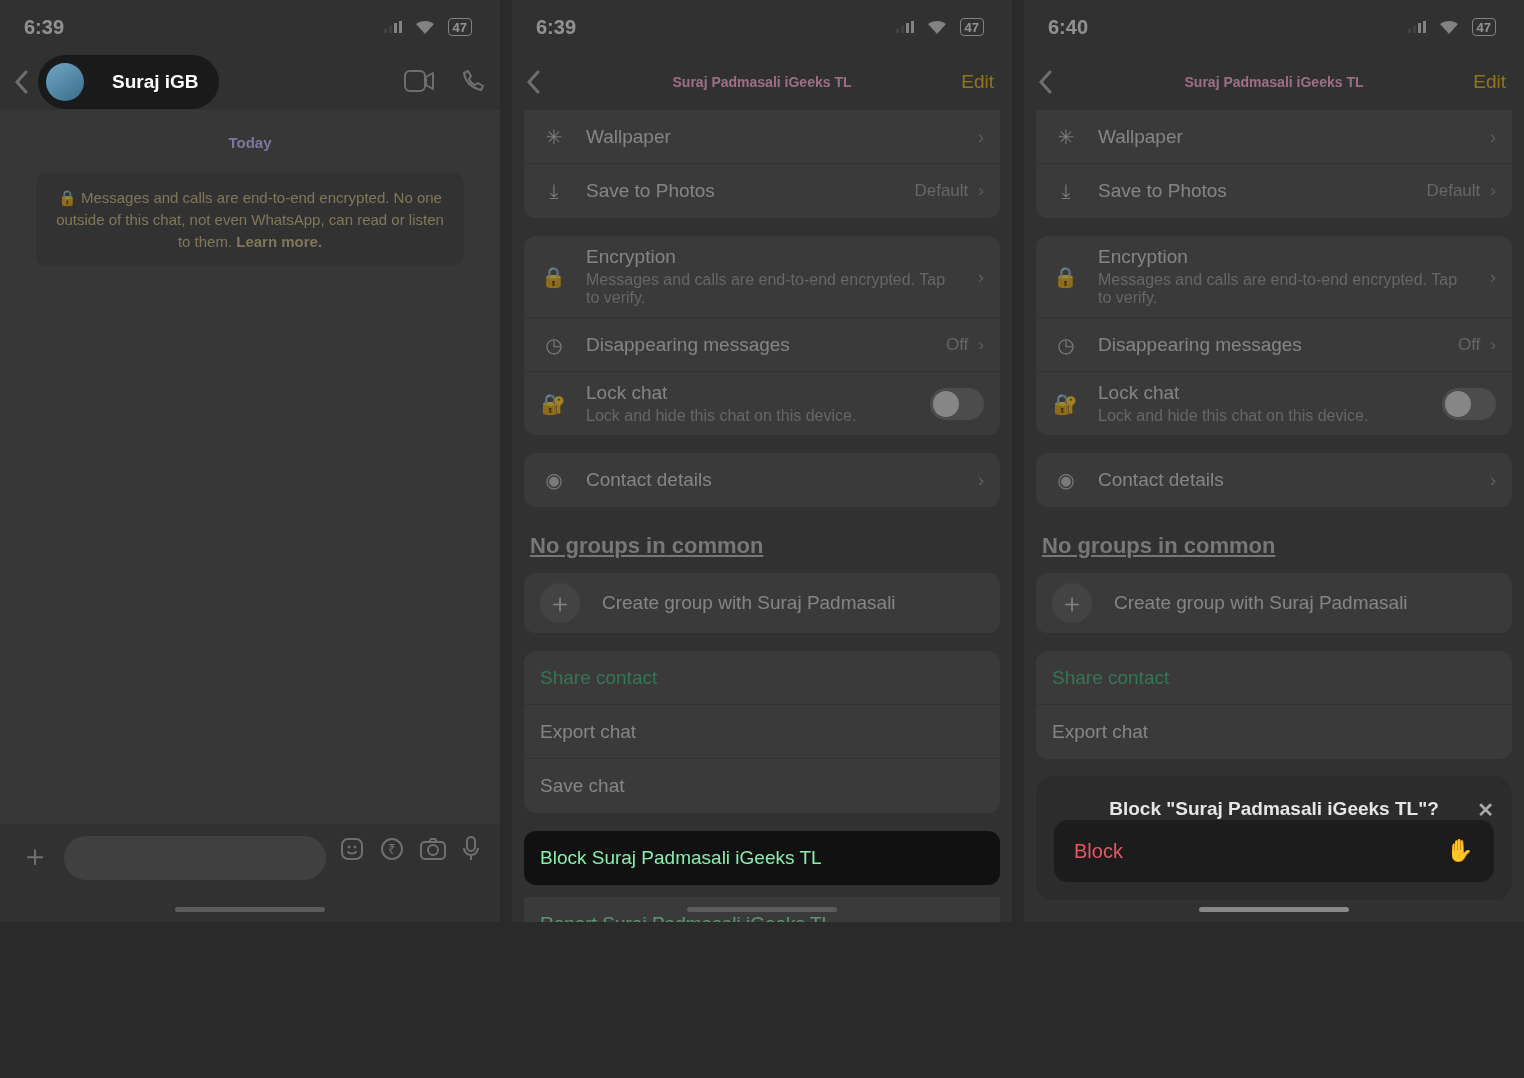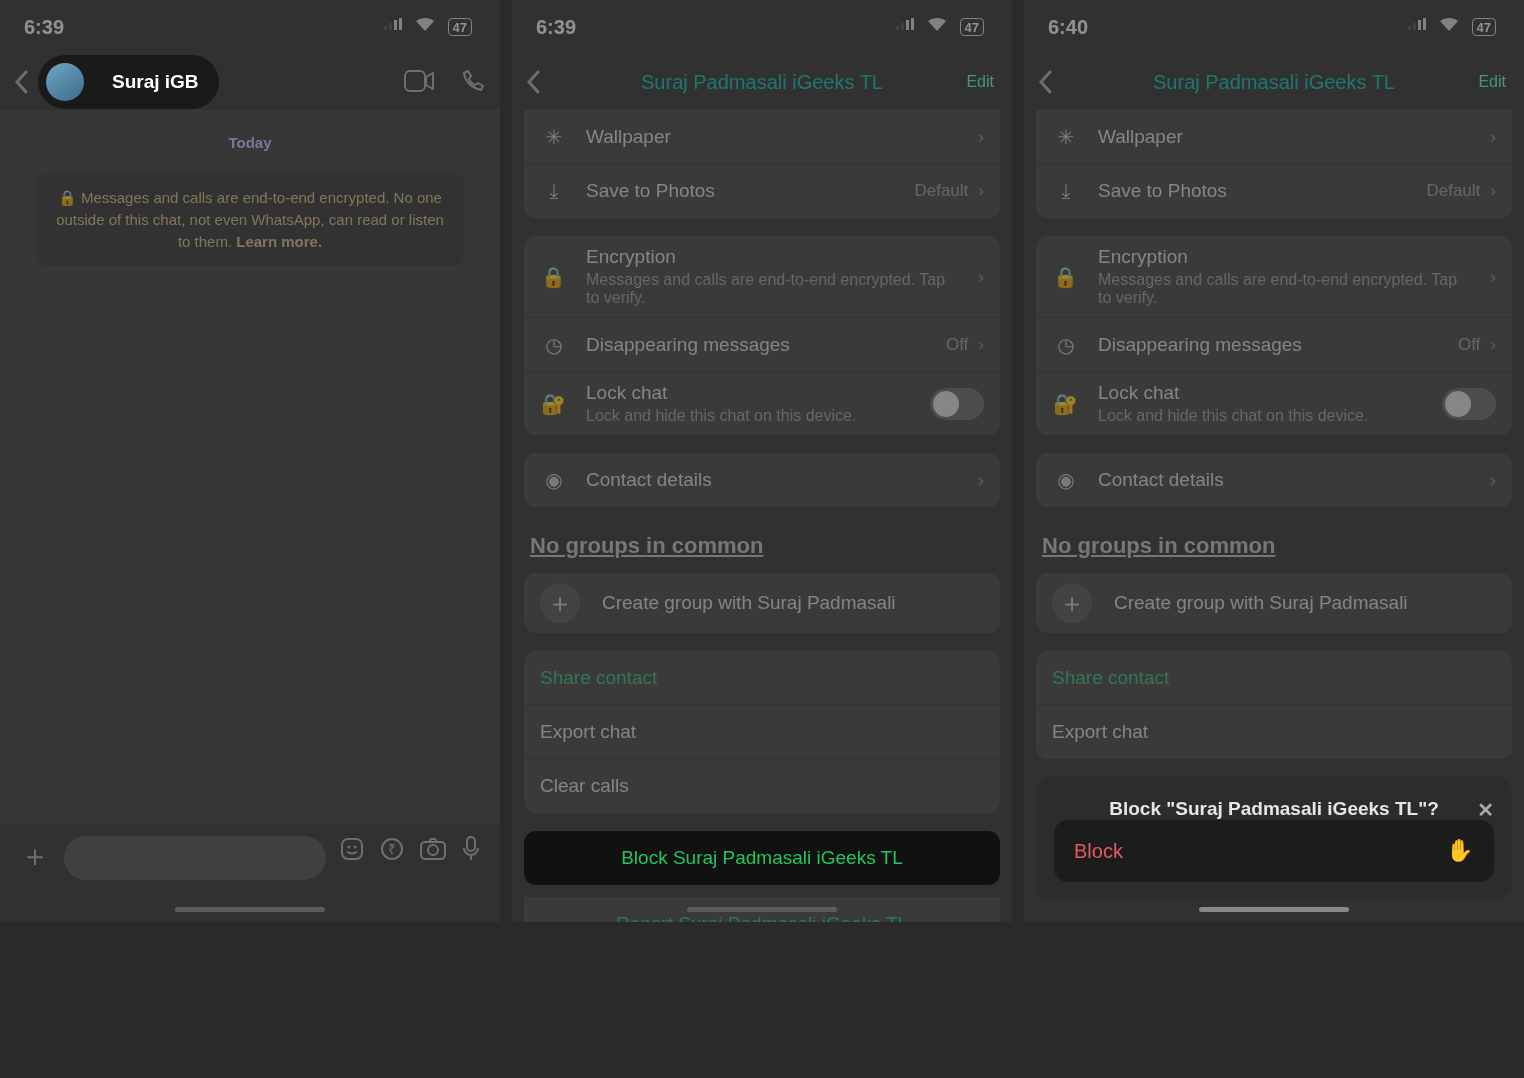--- a/index.html
+++ b/index.html
@@ -31,42 +31,42 @@
   .statusbar {
     height: 54px;
     display: flex;
     justify-content: space-between;
     align-items: center;
     padding: 0 28px 0 24px;
     color: #e8e8e8;
     font-size: 20px;
     font-weight: 600;
   }
-  .status-right { display: flex; gap: 14px; font-size: 15px; }
+  .status-right { display: flex; gap: 14px; align-items: center; font-size: 15px; }
   .battery-box { border: 1.5px solid #ccc; border-radius: 4px; padding: 0 4px; font-size: 13px; font-weight: 700; display:inline-flex; align-items:center; height: 18px;}
   
   .header {
     height: 56px;
     display: flex;
     align-items: center;
     padding: 0 14px;
     gap: 10px;
     position: relative;
   }
   .back-chevron { color: #a8a8a8; font-size: 30px; }
   .header-title-center {
     position: absolute;
     left: 50%; top: 50%; transform: translate(-50%,-50%);
-    color: #14b8a6;
-    font-size: 20px;
-    font-weight: 400;
+    color: #f9a8d4;
+    font-size: 14px;
+    font-weight: 700;
   }
   .header-edit {
     position: absolute; right: 18px; top: 50%; transform: translateY(-50%);
-    color: #5eead4; font-size: 16px;
+    color: #eab308; font-size: 19px;
   }
   .contact-pill {
     background: #1a1a1a;
     border-radius: 28px;
     display: inline-flex;
     align-items: center;
     gap: 28px;
     padding: 8px 20px 8px 8px;
     position: relative;
     z-index: 100;
@@ -117,21 +117,21 @@
   .row .sub { font-size: 16px; color: #999; margin-top: 3px; }
   .row-left { display:flex; flex-direction: column; flex:1; }
   .row-icon { width: 28px; color: #bdbdbd; font-size: 20px; display:flex; justify-content:center; }
   .row-right { color: #999; font-size: 17px; display:flex; align-items:center; gap: 10px;}
   .chev { color: #888; }
   .toggle { width: 54px; height: 32px; background: #6a6a6a; border-radius: 16px; position:relative; }
   .toggle-knob { position:absolute; left: 3px; top: 3px; width: 26px; height: 26px; background: #d4d4d4; border-radius: 50%; }
   .section-label { color: #b8b8b8; font-size: 22px; font-weight: 700; padding: 8px 6px 14px; text-decoration: underline; }
   .plus-circle { width: 40px; height: 40px; border-radius: 50%; background: #5a5a5a; color: #ccc; display:flex; align-items:center; justify-content:center; font-size: 26px; margin-right: 4px;}
   .green-text { color: #3fb57c; }
-  .red-text { color: #22c55e; justify-content: center; }
+  .red-text { color: #86efac; }
   .block-highlight { background: #111; border-radius: 12px; position:relative; z-index: 90;}
   
   .sheet {
     position: absolute; left: 12px; right: 12px; bottom: 22px;
     background: #2c2c2c; border-radius: 18px; z-index: 200;
     padding: 22px 18px 18px; color: #e6e6e6;
   }
   .sheet-title { font-size: 19px; font-weight: 700; text-align:center; position:relative;}
   .sheet-close { position:absolute; right: 0; top: 0; color: #aaa; font-size: 20px;}
   .sheet-msg { font-size: 15px; color: #bdbdbd; text-align:center; margin: 24px 10px 26px; line-height: 1.5;}
@@ -345,21 +345,21 @@
     </div>
 
     <div class="group">
       <div class="row green-text">
           <span>Share contact</span>
         </div>
       <div class="row">
           <span>Export chat</span>
         </div>
       <div class="row">
-          <span>Clear calls</span>
+          <span>Save chat</span>
         </div>
     </div>
 
     <div class="group block-highlight">
       <div class="row red-text" style="border-bottom:none;">
           <span>Block Suraj Padmasali iGeeks TL</span>
         </div>
     </div>
     <div class="group" style="margin-top:-6px; border-radius:0 0 12px 12px;">
       <div class="row red-text">

